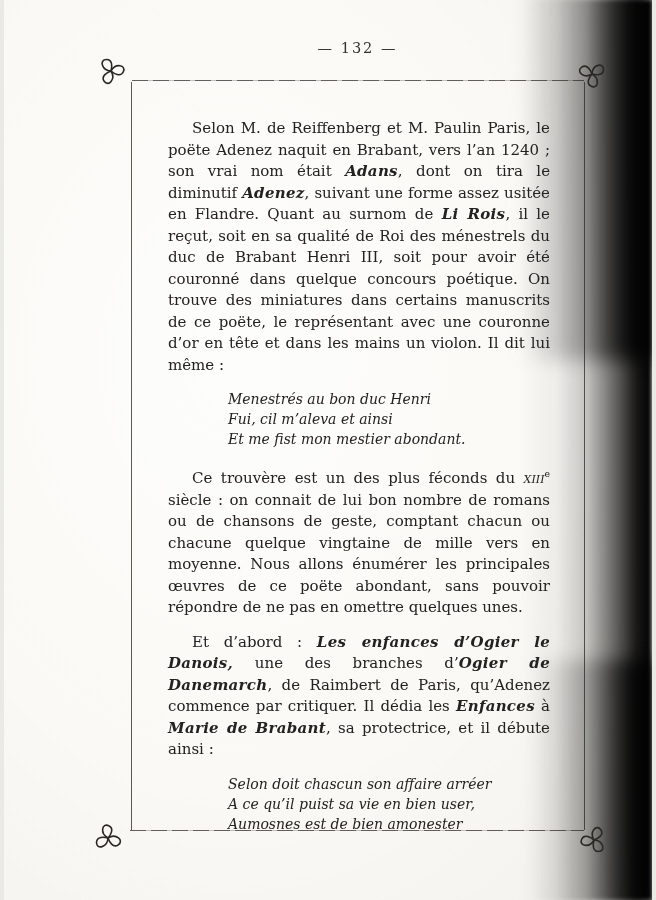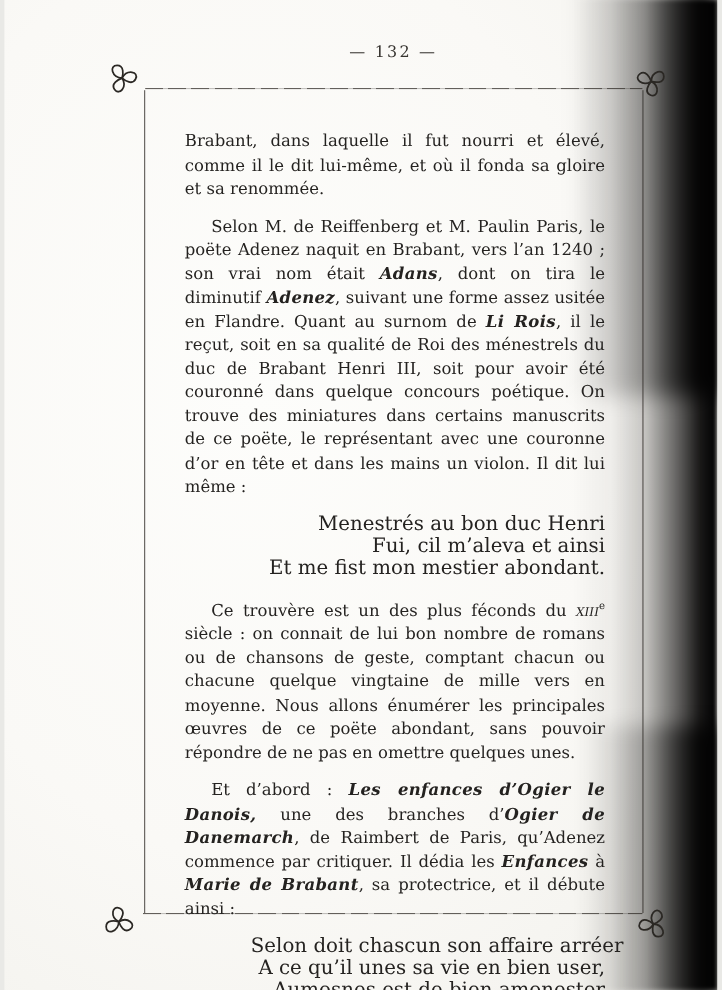--- a/index.html
+++ b/index.html
@@ -58,21 +58,21 @@
   .corner-br { left:573px; top:823px; transform:rotate(180deg); }
   .corner-bl { left:87px;  top:821px; transform:rotate(270deg); }
 
   .text-block {
     position:absolute; left:164px; top:118px; width:382px;
     font-size:15px; line-height:21.5px; text-align:justify;
     text-rendering:optimizeLegibility;
   }
   .para { margin:0 0 13px 0; text-indent:24px; }
   .para.first { text-indent:0; }
-  .verse { margin:11px 0 14px 60px; font-size:18px; line-height:20px; text-align:right; }
+  .verse { margin:11px 0 14px 60px; font-size:14px; line-height:20px; text-align:left;font-style:italic; }
   .verse-line { white-space:nowrap; }
 
   .seg-italic   { font-style:italic; font-weight:700; letter-spacing:0.3px; }
   .seg-smallcaps{ font-variant:small-caps;font-style:italic; }
   .seg-sup      { vertical-align:super; font-size:0.62em; }
 </style>
 </head>
 <body>
 
 <svg width="0" height="0" style="position:absolute">
@@ -115,29 +115,28 @@
         <use href="#trefoil"></use>
       </svg>
   </div>
   <div class="corner corner-bl">
     <svg width="34" height="34" viewBox="0 0 34 34">
         <use href="#trefoil"></use>
       </svg>
   </div>
 
   <div class="text-block">
-    <p class="para first"><span>Brabant, dans laquelle il fut nourri et élevé, comme il le dit lui-même, et où il fonda sa gloire et sa renommée.</span></p>
     <p class="para"><span>Selon M. de Reiffenberg et M. Paulin Paris, le poëte Adenez naquit en Brabant, vers l’an 1240 ; son vrai nom était </span><span class="seg-italic">Adans</span><span>, dont on tira le diminutif </span><span class="seg-italic">Adenez</span><span>, suivant une forme assez usitée en Flandre. Quant au surnom de </span><span class="seg-italic">Li Rois</span><span>, il le reçut, soit en sa qualité de Roi des ménestrels du duc de Brabant Henri III, soit pour avoir été couronné dans quelque concours poétique. On trouve des miniatures dans certains manuscrits de ce poëte, le représentant avec une couronne d’or en tête et dans les mains un violon. Il dit lui même :</span></p>
     <div class="verse">
         <div class="verse-line">Menestrés au bon duc Henri</div>
         <div class="verse-line">Fui, cil m’aleva et ainsi</div>
         <div class="verse-line">Et me fist mon mestier abondant.</div>
       </div>
     <p class="para"><span>Ce trouvère est un des plus féconds du </span><span class="seg-smallcaps">xiii</span><span class="seg-sup">e</span><span> siècle : on connait de lui bon nombre de romans ou de chansons de geste, comptant chacun ou chacune quelque vingtaine de mille vers en moyenne. Nous allons énumérer les principales œuvres de ce poëte abondant, sans pouvoir répondre de ne pas en omettre quelques unes.</span></p>
     <p class="para"><span>Et d’abord : </span><span class="seg-italic">Les enfances d’Ogier le Danois,</span><span> une des branches d’</span><span class="seg-italic">Ogier de Danemarch</span><span>, de Raimbert de Paris, qu’Adenez commence par critiquer. Il dédia les </span><span class="seg-italic">Enfances</span><span> à </span><span class="seg-italic">Marie de Brabant</span><span>, sa protectrice, et il débute ainsi :</span></p>
     <div class="verse">
         <div class="verse-line">Selon doit chascun son affaire arréer</div>
-        <div class="verse-line">A ce qu’il unes sa vie en bien user,</div>
+        <div class="verse-line">A ce qu’il puist sa vie en bien user,</div>
         <div class="verse-line">Aumosnes est de bien amonester</div>
       </div>
   </div>
 
 </div>
 
 </body></html>

